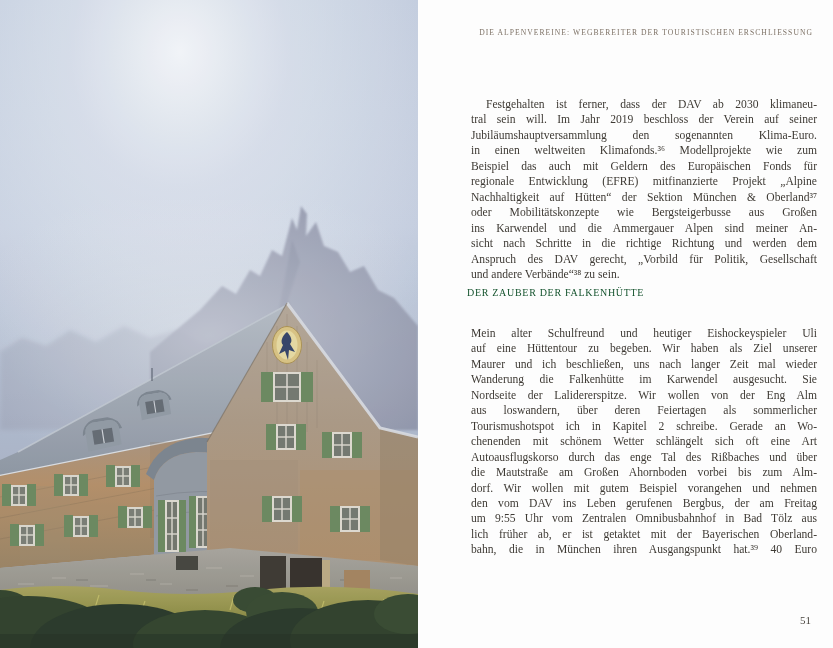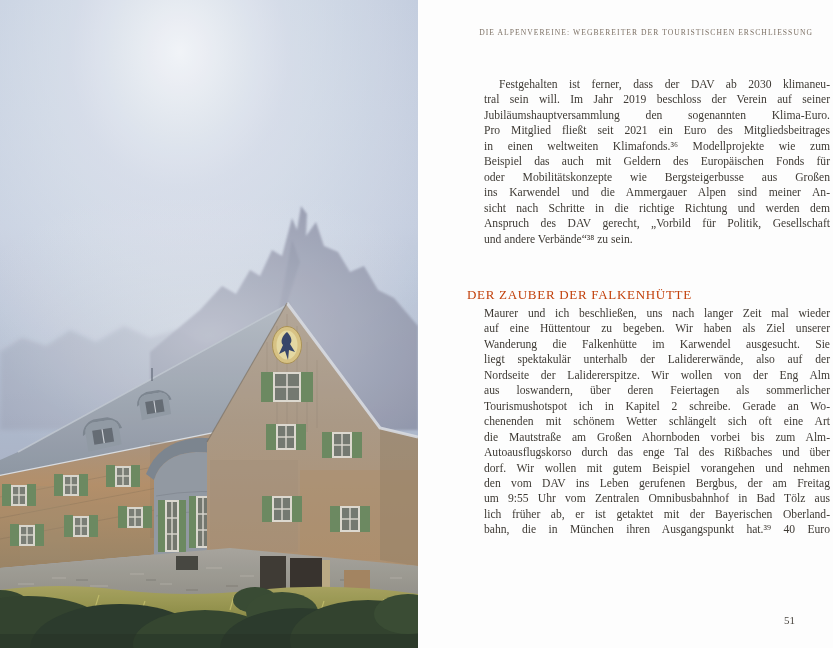--- a/index.html
+++ b/index.html
@@ -12,34 +12,34 @@
   .photo-page svg { display:block; }
 
   .text-col { position:absolute; left:467px; top:0; width:346px; height:648px; color:#3e3a34; }
 
   .running-header {
     position:absolute; top:28px; right:0;
     font-size:7.6px; letter-spacing:1.05px; color:#7d7165;
     white-space:nowrap; text-transform:uppercase;
   }
 
-  .para { position:absolute; left:17px; width:346px; font-size:11.6px; line-height:15.45px; }
+  .para { position:absolute; left:4px; width:346px; font-size:11.6px; line-height:15.45px;margin-top:20px; }
   .para [data-name="text-line"] { text-align:justify; text-align-last:justify; }
   .para--closed [data-name="text-line"]:last-child { text-align-last:left; }
   .para1 { top:77px; }
   .para1 [data-name="text-line"]:first-child { text-indent:15px; }
   .para2 { top:306px; }
 
   .heading {
     position:absolute; top:287px; left:0; margin:0;
-    font-size:13px; font-weight:normal; letter-spacing:0.7px;
-    color:#c2410c; white-space:nowrap;
+    font-size:10px; font-weight:normal; letter-spacing:0.7px;
+    color:#14532d; white-space:nowrap;
   }
 
-  .page-number { position:absolute; top:614px; right:18px; font-size:11px; color:#4c4842; }
+  .page-number { position:absolute; top:614px; right:2px; font-size:11px; color:#4c4842; }
 </style>
 </head>
 <body>
 
 <div class="spread" data-name="book-spread">
 
   <div class="photo-page" data-name="hut-photograph" role="img" aria-label="Falkenhütte: wooden alpine hut with green shutters and falcon crest below misty Karwendel rock walls">
     <svg width="418" height="648" viewBox="0 0 418 648" data-name="photo-canvas">
       <defs>
         <linearGradient id="skyG" x1="0" y1="0" x2="0" y2="1">
@@ -237,43 +237,44 @@
     </svg>
   </div>
 
   <div class="text-col" data-name="text-page">
     <div class="running-header" data-name="running-header">DIE ALPENVEREINE: WEGBEREITER DER TOURISTISCHEN ERSCHLIESSUNG</div>
 
     <div class="para para1 para--closed" data-name="paragraph-1">
         <div data-name="text-line">Festgehalten ist ferner, dass der DAV ab 2030 klimaneu-</div>
         <div data-name="text-line">tral sein will. Im Jahr 2019 beschloss der Verein auf seiner</div>
         <div data-name="text-line">Jubiläumshauptversammlung den sogenannten Klima-Euro.</div>
-        <div data-name="text-line">Pro Mitglied fließt seit 2021 ein Euro des Mitgliedsbeitrages</div>
         <div data-name="text-line">in einen weltweiten Klimafonds.³⁶ Modellprojekte wie zum</div>
         <div data-name="text-line">Beispiel das auch mit Geldern des Europäischen Fonds für</div>
+        <div data-name="text-line">regionale Entwicklung (EFRE) mitfinanzierte Projekt „Alpine</div>
+        <div data-name="text-line">Nachhaltigkeit auf Hütten“ der Sektion München &amp; Oberland³⁷</div>
         <div data-name="text-line">oder Mobilitätskonzepte wie Bergsteigerbusse aus Großen</div>
         <div data-name="text-line">ins Karwendel und die Ammergauer Alpen sind meiner An-</div>
         <div data-name="text-line">sicht nach Schritte in die richtige Richtung und werden dem</div>
         <div data-name="text-line">Anspruch des DAV gerecht, „Vorbild für Politik, Gesellschaft</div>
         <div data-name="text-line">und andere Verbände“³⁸ zu sein.</div>
       </div>
 
     <h2 class="heading" data-name="section-heading">DER ZAUBER DER FALKENHÜTTE</h2>
 
     <div class="para para2" data-name="paragraph-2">
+        <div data-name="text-line">Mein alter Schulfreund und heutiger Eishockeyspieler Uli</div>
+        <div data-name="text-line">auf eine Hüttentour zu begeben. Wir haben als Ziel unserer</div>
         <div data-name="text-line">Maurer und ich beschließen, uns nach langer Zeit mal wieder</div>
-        <div data-name="text-line">auf eine Hüttentour zu begeben. Wir haben als Ziel unserer</div>
         <div data-name="text-line">Wanderung die Falkenhütte im Karwendel ausgesucht. Sie</div>
-        <div data-name="text-line">liegt spektakulär unterhalb der Lalidererwände, also auf der</div>
         <div data-name="text-line">Nordseite der Lalidererspitze. Wir wollen von der Eng Alm</div>
         <div data-name="text-line">aus loswandern, über deren Feiertagen als sommerlicher</div>
         <div data-name="text-line">Tourismushotspot ich in Kapitel 2 schreibe. Gerade an Wo-</div>
         <div data-name="text-line">chenenden mit schönem Wetter schlängelt sich oft eine Art</div>
+        <div data-name="text-line">Autoausflugskorso durch das enge Tal des Rißbaches und über</div>
         <div data-name="text-line">die Mautstraße am Großen Ahornboden vorbei bis zum Alm-</div>
-        <div data-name="text-line">Autoausflugskorso durch das enge Tal des Rißbaches und über</div>
         <div data-name="text-line">dorf. Wir wollen mit gutem Beispiel vorangehen und nehmen</div>
         <div data-name="text-line">den vom DAV ins Leben gerufenen Bergbus, der am Freitag</div>
         <div data-name="text-line">um 9:55 Uhr vom Zentralen Omnibusbahnhof in Bad Tölz aus</div>
         <div data-name="text-line">lich früher ab, er ist getaktet mit der Bayerischen Oberland-</div>
         <div data-name="text-line">bahn, die in München ihren Ausgangspunkt hat.³⁹ 40 Euro</div>
       </div>
 
     <div class="page-number" data-name="page-number">51</div>
   </div>
 

